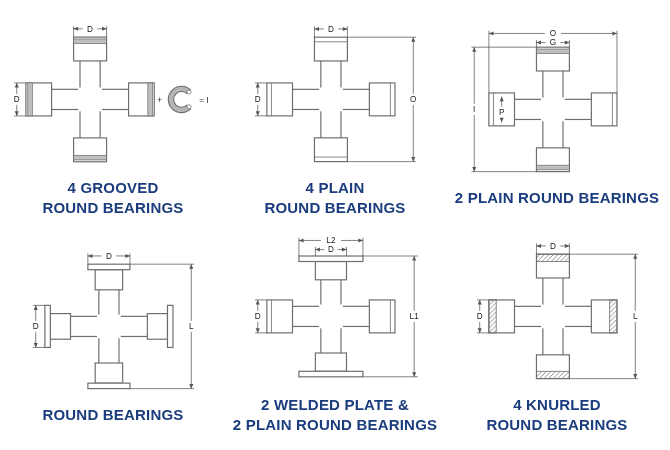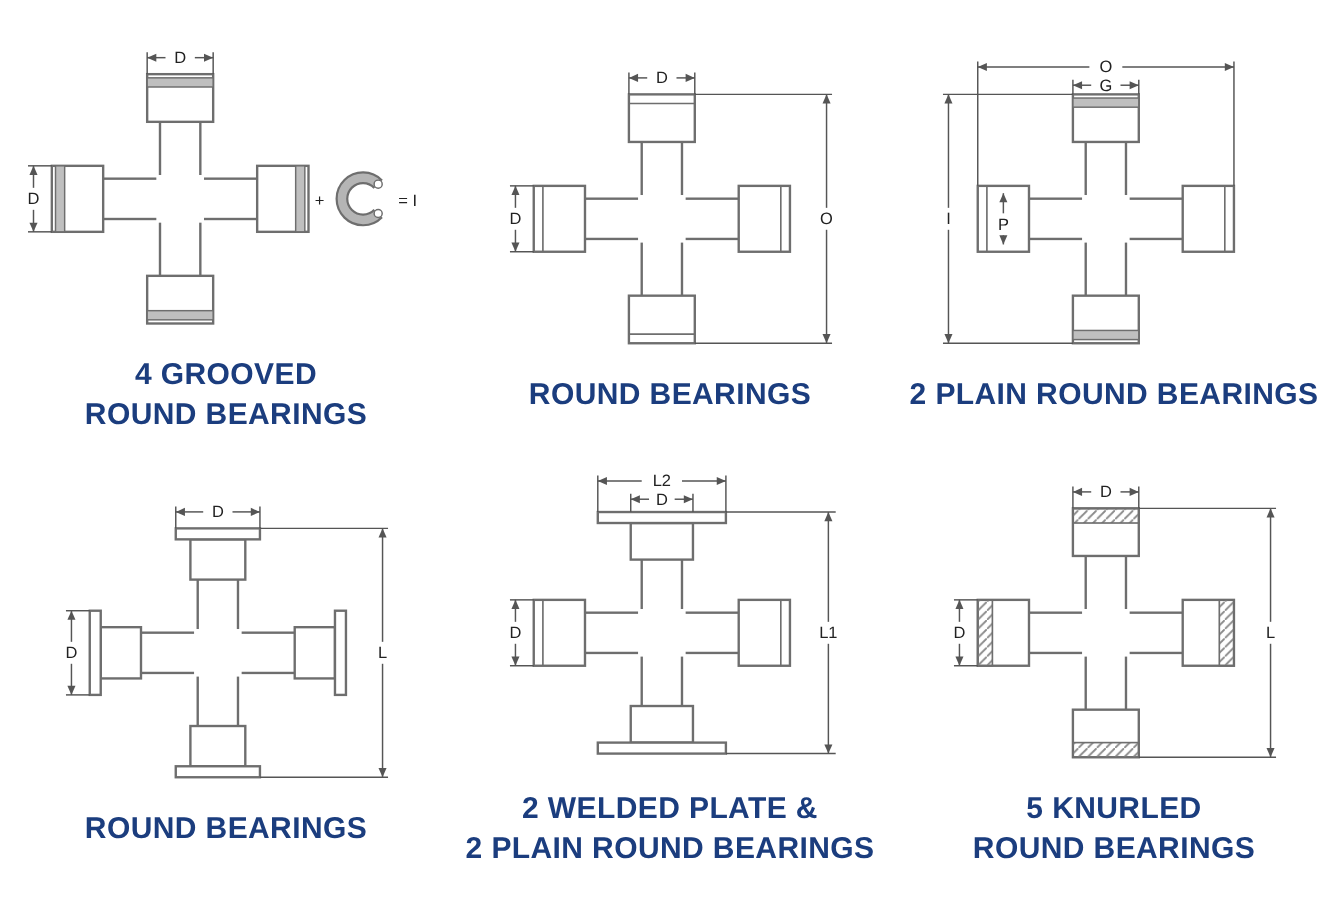--- a/index.html
+++ b/index.html
@@ -113,20 +113,21 @@
         <line x1="113" y1="24" x2="188" y2="24"></line>
           <line x1="113" y1="160" x2="188" y2="160"></line>
         <line x1="185" y1="24" x2="185" y2="86"></line>
           <line x1="185" y1="98" x2="185" y2="160"></line>
         <polygon points="185,24 182.8,29 187.2,29"></polygon>
           <polygon points="185,160 182.8,155 187.2,155"></polygon>
         <text x="185" y="95" text-anchor="middle">O</text>
       </g>
     </svg>
     <div class="caption">
+      <div>4 PLAIN</div>
       <div>ROUND BEARINGS</div>
     </div>
   </div>
 
   <div class="cell">
     <svg viewBox="0 0 200 170" width="183" height="156">
       <g>
         <rect class="part" x="51" y="81" width="88" height="22"></rect>
         <rect class="part" x="84" y="48" width="22" height="88"></rect>
         <rect class="erase" x="82" y="79" width="26" height="26"></rect>
@@ -327,18 +328,18 @@
         <line x1="113" y1="24" x2="188" y2="24"></line>
           <line x1="113" y1="160" x2="188" y2="160"></line>
         <line x1="185" y1="24" x2="185" y2="86"></line>
           <line x1="185" y1="98" x2="185" y2="160"></line>
         <polygon points="185,24 182.8,29 187.2,29"></polygon>
           <polygon points="185,160 182.8,155 187.2,155"></polygon>
         <text x="185" y="95" text-anchor="middle">L</text>
       </g>
     </svg>
     <div class="caption">
-      <div>5 KNURLED</div>
+      <div>4 KNURLED</div>
       <div>ROUND BEARINGS</div>
     </div>
   </div>
 
 </div>
 
 </body></html>

